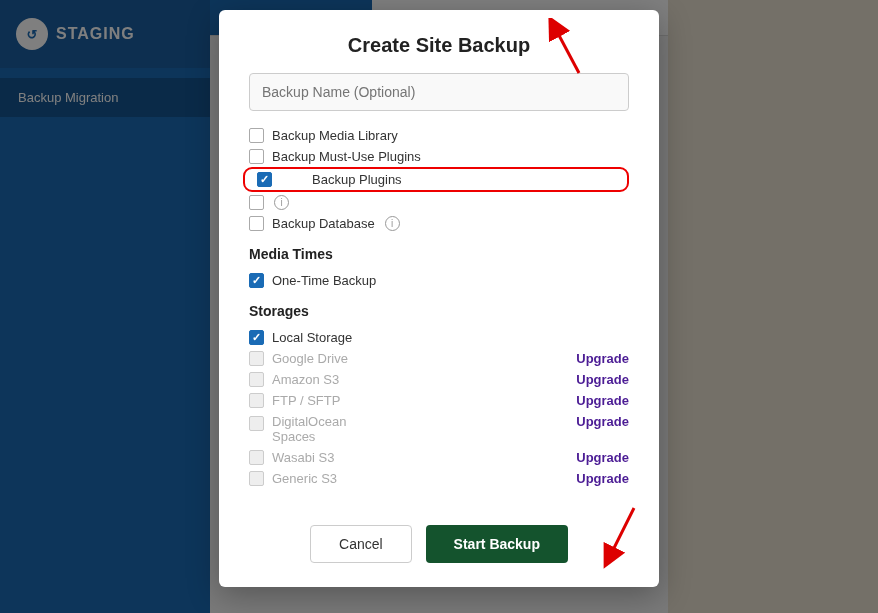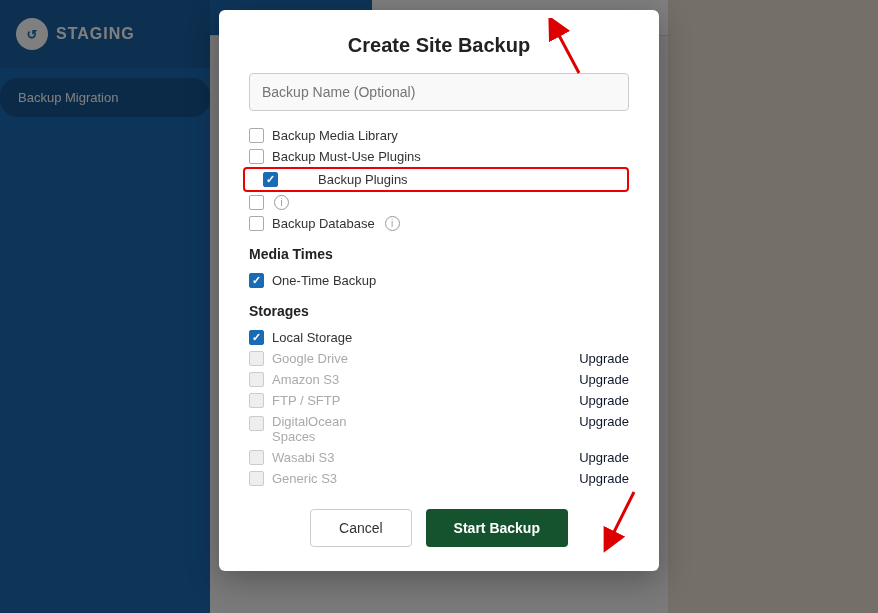--- a/index.html
+++ b/index.html
@@ -47,21 +47,20 @@
       letter-spacing: 1px;
     }
     .sidebar-nav {
       padding: 10px 0;
     }
     .sidebar-nav-item {
       padding: 12px 18px;
       color: #fff;
       font-size: 13px;
       cursor: pointer;
-      border-radius: 18px;
     }
     .sidebar-nav-item.active {
       background: rgba(0,0,0,0.2);
     }
     .bg-main {
       flex: 1;
       background: #f5f5f5;
       display: flex;
       flex-direction: column;
     }
@@ -181,22 +180,22 @@
       margin-bottom: 12px;
     }
     .checkbox-row {
       display: flex;
       align-items: center;
       gap: 8px;
       padding: 3px 0;
     }
     .checkbox-row.highlighted {
       border: 2px solid #e00;
-      border-radius: 4px;
-      padding: 3px 18px;
+      border-radius: 9px;
+      padding: 3px 12px;
       margin-left: -6px;
       gap: 40px;
     }
     .cb {
       width: 15px; height: 15px;
       border: 1px solid #aaa;
       border-radius: 2px;
       background: #fff;
       display: flex; align-items: center; justify-content: center;
       flex-shrink: 0;
@@ -234,22 +233,22 @@
     }
 
     .section-label {
       font-size: 14px;
       font-weight: 700;
       color: #222;
       margin: 12px 0 8px 0;
     }
 
     .upgrade-text {
-      color: #0f172a;
-      font-weight: 400;
+      color: #4c1d95;
+      font-weight: 700;
       font-size: 13px;
       margin-left: auto;
     }
     .storage-row {
       display: flex;
       align-items: center;
       gap: 8px;
       padding: 3px 0;
     }
     .storage-label {
@@ -257,21 +256,21 @@
       color: #333;
     }
     .storage-label.disabled-text {
       color: #aaa;
     }
 
     .modal-footer {
       display: flex;
       justify-content: center;
       gap: 14px;
-      margin-top: 20px;
+      margin-top: 36px;
     }
     .btn-cancel {
       background: #fff;
       color: #333;
       border: 1px solid #ccc;
       border-radius: 4px;
       padding: 10px 28px;
       font-size: 14px;
       cursor: pointer;
     }

